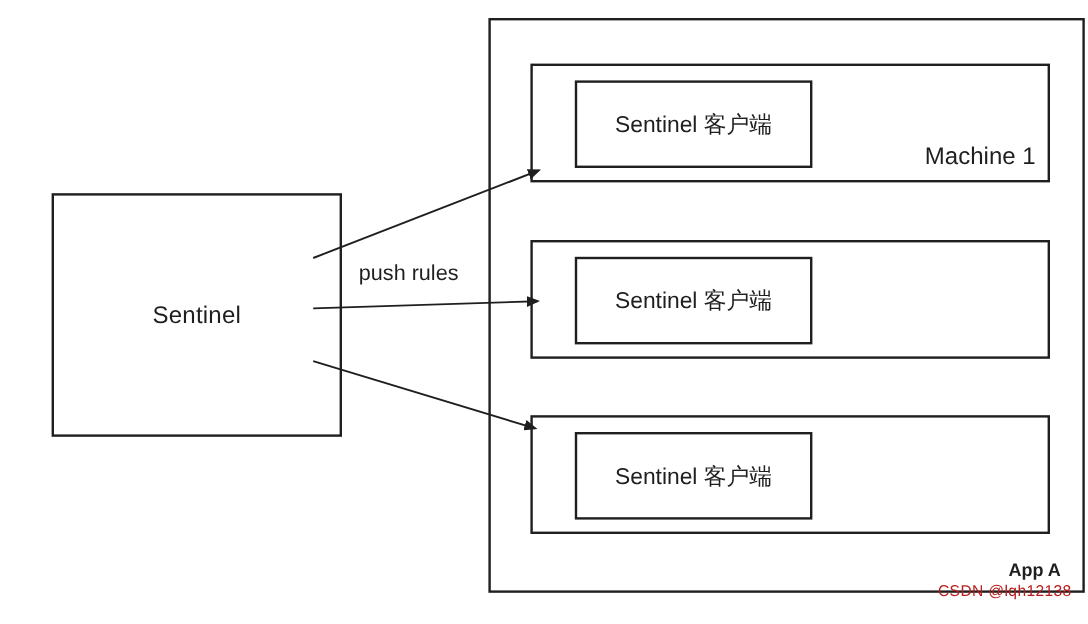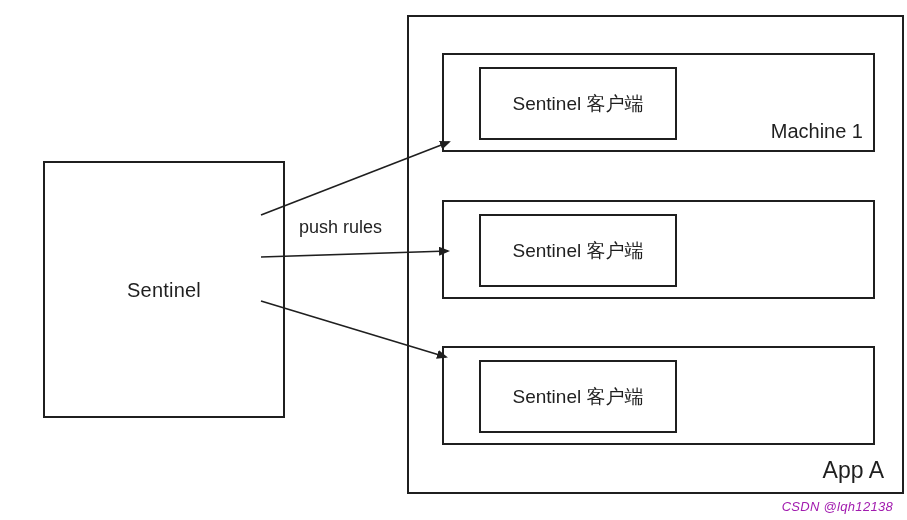--- a/index.html
+++ b/index.html
@@ -17,40 +17,41 @@
   }
   .box {
     position: absolute;
     border: 2px solid #1f1f1f;
     background: #ffffff;
     margin-left: 24px;
   }
   
   .dashboard {
     left: 19px; top: 161px;
-    width: 242px; height: 257px;
+    width: 242px; height: 203px;
     display: flex;
     flex-direction: column;
     align-items: center;
     justify-content: center;
     text-align: center;
     font-size: 20px;
     line-height: 24px;
     letter-spacing: 0.2px;
   }
   
   .app-box {
     left: 383px; top: 15px;
     width: 497px; height: 479px;
     background: transparent;
   }
   .app-label {
     position: absolute;
     right: 18px; bottom: 8px;
-    font-size: 23px;
+    font-size: 15px;
+    font-weight: bold;
   }
   
   .machine {
     position: absolute;
     left: 33px;
     width: 433px; height: 99px;
     border: 2px solid #1f1f1f;
     background: #ffffff;
   }
   .machine-1 { top: 36px; }
@@ -85,25 +86,24 @@
   .push-rules {
     position: absolute;
     left: 284px; top: 217px;
     font-size: 18px;
     background: transparent;
     margin-left: 15px;
   }
   
   .watermark {
     position: absolute;
-    right: 14px; bottom: 6px;
+    right: 14px; bottom: 20px;
     font-size: 13px;
-    color: #a21caf;
+    color: #b91c1c;
     letter-spacing: 0.3px;
-    font-style: italic;
   }
 </style>
 </head>
 <body>
 
 <div class="canvas">
 
   <div class="box dashboard">
     <span>Sentinel</span>
   </div>

